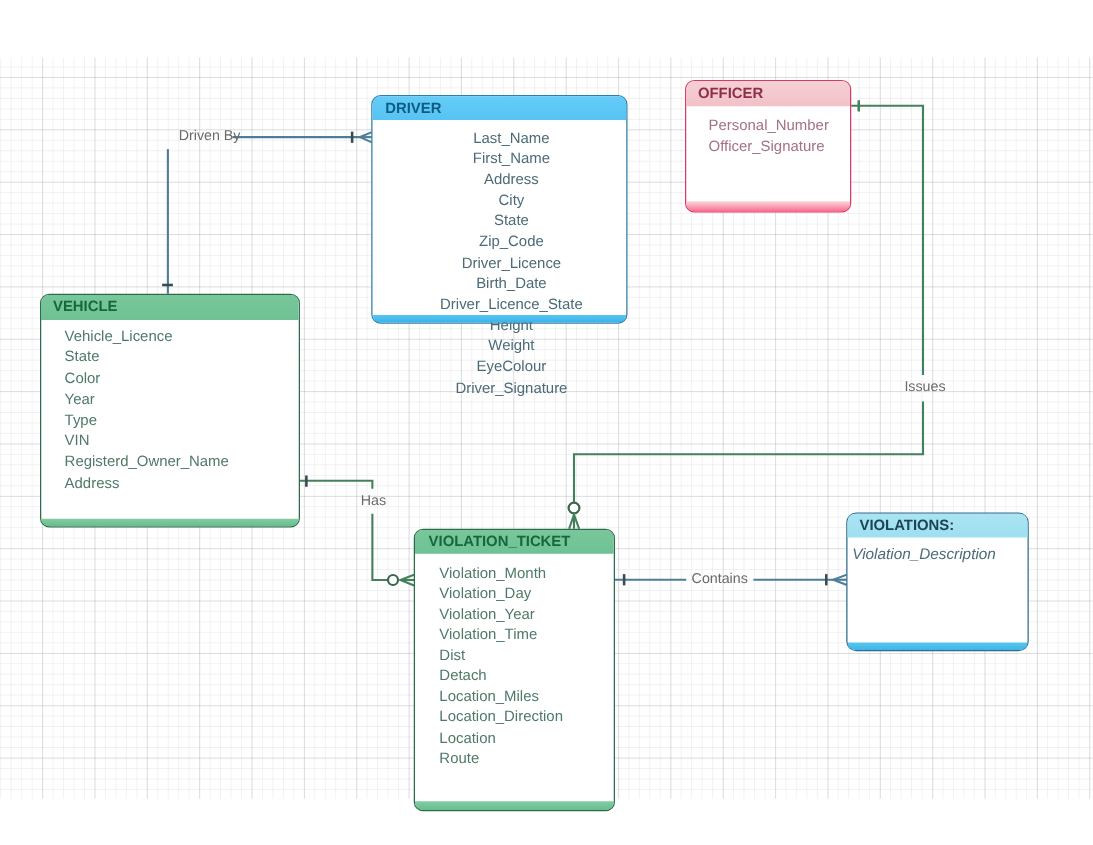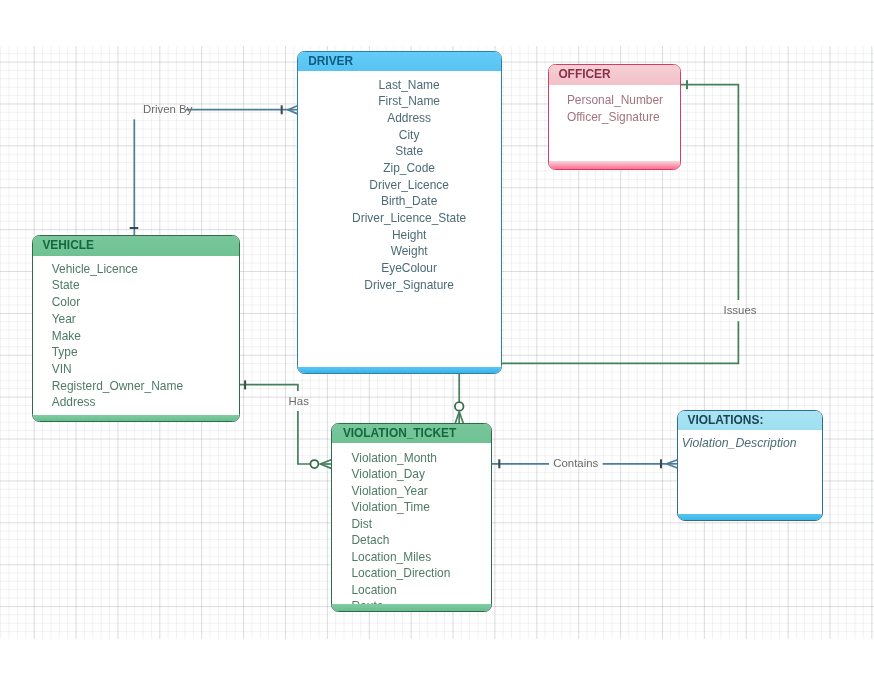--- a/index.html
+++ b/index.html
@@ -26,42 +26,42 @@
   .ent .attr{font-size:11.95px;white-space:nowrap;transform:translateZ(0);}
 
   svg#links{position:absolute;left:0;top:0;width:874px;height:676px;overflow:visible;}
   .rel-label{position:absolute;font-size:11.4px;color:#6a6a6a;white-space:nowrap;line-height:11.4px;transform:translateZ(0);}
   #lbl-driven{left:143px;top:104.2px;}
   #lbl-has{left:288.6px;top:395.6px;}
   #lbl-issues{left:723.5px;top:304.8px;}
   #lbl-contains{left:553.3px;top:458.4px;}
 
   
-  #ent-driver{left:297.2px;top:51px;width:204.5px;height:323px;border:1.8px solid #2E7FA8;}
+  #ent-driver{left:297.2px;top:76px;width:204.5px;height:183px;border:1.8px solid #2E7FA8;}
   #ent-driver .hdr{height:19.3px;background:linear-gradient(#64CCF8,#57C3F2);color:#0F5C84;padding-left:10px;padding-bottom:1.5px;}
   #ent-driver .ftr{height:6.5px;background:linear-gradient(#58C6F5,#3BB2E8);}
   #ent-driver .attrs{top:24.8px;left:19.4px;}
   #ent-driver .attr{line-height:16.65px;color:#4C6B77;text-align:center;}
 
   
   #ent-officer{left:548.2px;top:64.3px;width:133px;height:105.4px;border:1.8px solid #D93A65;}
   #ent-officer .hdr{height:19.3px;background:linear-gradient(#F5D0D5,#F2C0C9);color:#8C2F48;padding-left:9.2px;padding-bottom:1.5px;}
   #ent-officer .ftr{height:7.5px;background:linear-gradient(#FAD6DC,#FA6E91);}
   #ent-officer .attrs{top:26.5px;left:17.7px;}
   #ent-officer .attr{line-height:16.7px;color:#A4737F;}
 
   
   #ent-vehicle{left:32px;top:235.3px;width:207.5px;height:187.2px;border:1.8px solid #2E6B4A;}
   #ent-vehicle .hdr{height:19.3px;background:linear-gradient(#79C79B,#6FC194);color:#14683D;padding-left:9.4px;padding-bottom:1.5px;}
   #ent-vehicle .ftr{height:6.8px;background:linear-gradient(#83CCA3,#66BD8E);}
   #ent-vehicle .attrs{top:24.5px;left:18.7px;}
   #ent-vehicle .attr{line-height:16.68px;color:#4F7B66;}
 
   
-  #ent-ticket{left:331.2px;top:423.2px;width:160.6px;height:189px;border:1.8px solid #2E6B4A;}
+  #ent-ticket{left:331.2px;top:423.2px;width:160.6px;height:226px;border:1.8px solid #2E6B4A;}
   #ent-ticket .hdr{height:19.3px;background:linear-gradient(#79C79B,#6FC194);color:#14683D;padding-left:10.7px;padding-bottom:1.5px;}
   #ent-ticket .ftr{height:6.8px;background:linear-gradient(#83CCA3,#66BD8E);}
   #ent-ticket .attrs{top:25.6px;left:19.3px;}
   #ent-ticket .attr{line-height:16.51px;color:#4F7B66;}
 
   
   #ent-violations{left:676.8px;top:410.2px;width:146.6px;height:111.3px;border:1.8px solid #2F6C8E;border-radius:8px;}
   #ent-violations .hdr{height:18.8px;background:linear-gradient(#AAE4F3,#9EDFF0);color:#1C4356;padding-left:9.8px;padding-bottom:1.5px;}
   #ent-violations .ftr{height:6.7px;background:linear-gradient(#57C6EE,#3EB6E7);}
   #ent-violations .attrs{top:24px;left:4px;font-style:italic;}
@@ -147,21 +147,20 @@
 
   <div class="ent" id="ent-vehicle">
     <div class="hdr">
       <span>VEHICLE</span>
     </div>
     <div class="attrs">
         <div class="attr">Vehicle_Licence</div>
         <div class="attr">State</div>
         <div class="attr">Color</div>
         <div class="attr">Year</div>
-        <div class="attr">Make</div>
         <div class="attr">Type</div>
         <div class="attr">VIN</div>
         <div class="attr">Registerd_Owner_Name</div>
         <div class="attr">Address</div>
       </div>
     <div class="ftr"></div>
   </div>
 
   <div class="ent" id="ent-ticket">
     <div class="hdr">

